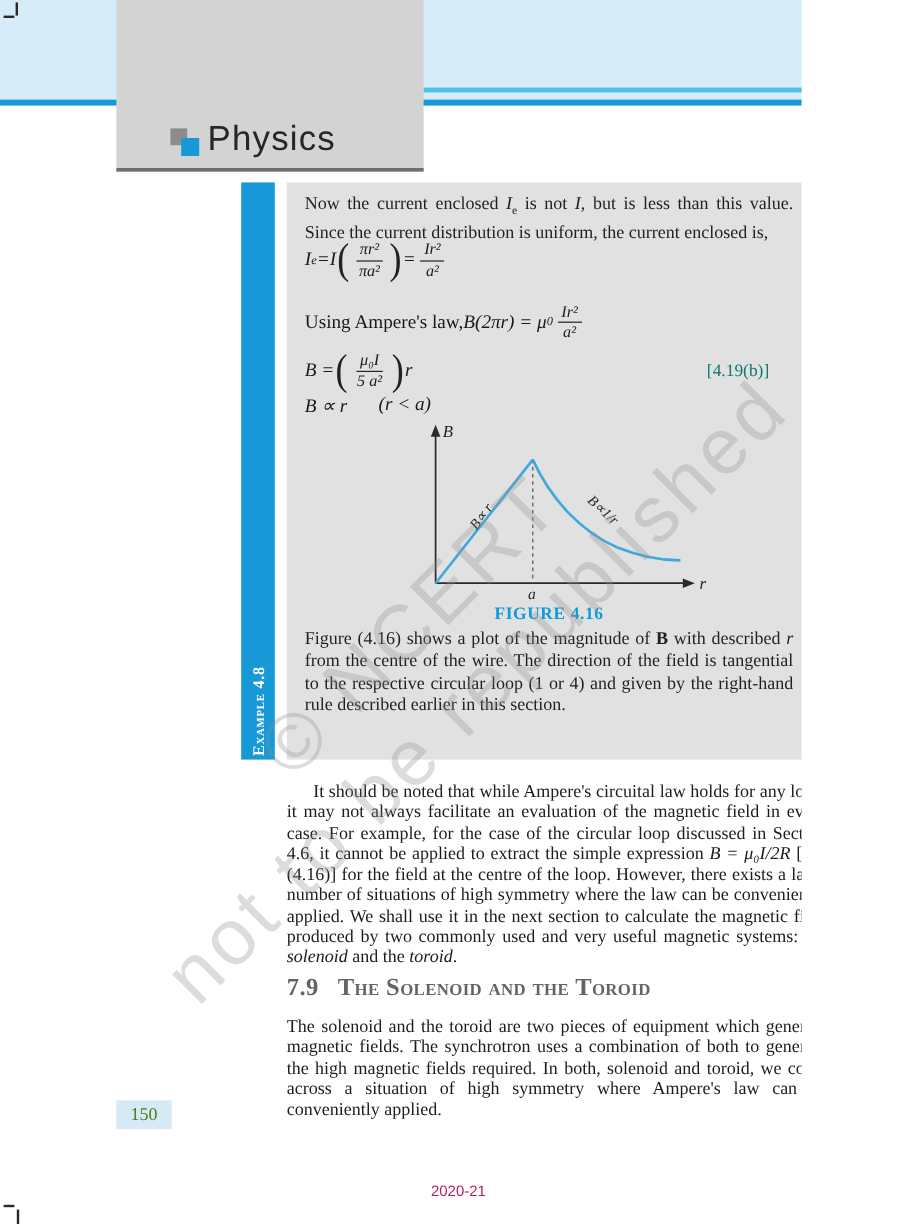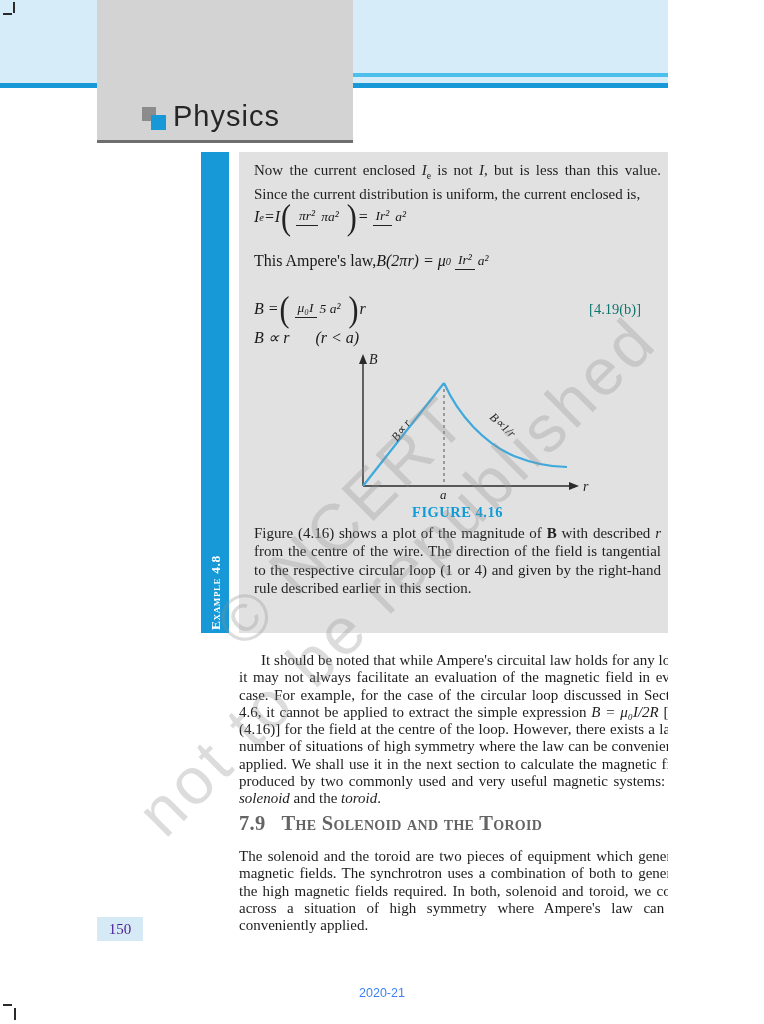--- a/index.html
+++ b/index.html
@@ -27,21 +27,21 @@
   .ex-bar-label{position:absolute;left:7px;top:478px;transform-origin:0 0;transform:rotate(-90deg);
                 white-space:nowrap;color:#ffffff;font-weight:bold;font-variant:small-caps;
                 font-size:13.5px;letter-spacing:0.6px;font-family:"Liberation Serif",serif;}
   .ex-box{position:absolute;left:239px;top:152px;width:437px;height:481px;background:#e1e1e1;z-index:1;}
 
   .ex-par{position:absolute;left:15px;width:407px;font-size:15px;line-height:18.4px;
           text-align:justify;color:#1f1f1f;}
   .eq-row{position:absolute;left:15px;display:flex;align-items:center;font-style:italic;
           font-size:16px;color:#191919;}
   .eq-row .up{font-style:normal;}
-  .frac{display:inline-flex;flex-direction:row;align-items:center;margin:0 4px;
+  .frac{display:inline-flex;flex-direction:column;align-items:center;margin:0 4px;
         font-size:13.5px;line-height:1.2;}
   .frac .num{border-bottom:1.2px solid #222;padding:0 3px;}
   .frac .den{padding:0 3px;}
   .paren{font-style:normal;font-size:30px;font-weight:300;display:inline-block;
          transform:scaleY(1.2);margin:0 1px;color:#222;}
   .eq-tag{position:absolute;right:20px;font-style:normal;font-size:14.5px;color:#0f766e;}
   sub{font-size:0.65em;}
 
   .fig-caption{position:absolute;left:0;top:352px;width:100%;text-align:center;
                color:#0e9bd8;font-weight:bold;font-size:14.5px;letter-spacing:0.5px;}
@@ -49,23 +49,23 @@
   
   .body-par{position:absolute;left:239px;width:450px;font-size:15px;line-height:17.3px;
             text-align:justify;color:#1c1c1c;}
   .indent{text-indent:22px;}
   .section-heading{position:absolute;left:239px;top:812px;width:470px;font-weight:bold;
                    color:#646466;font-size:20.5px;letter-spacing:0.3px;}
   .section-heading .hnum{margin-right:16px;}
   .section-heading .htext{font-variant:small-caps;font-family:Liberation Serif, serif;}
 
   .page-num-box{position:absolute;left:97px;top:917px;width:46px;height:24px;background:#d6eaf6;
-                text-align:center;line-height:24px;font-size:15px;color:#4c1d95;}
+                text-align:center;line-height:24px;font-size:15px;color:#4d7c0f;}
   .footer-year{position:absolute;left:0;top:986px;width:764px;text-align:center;
-               font-family:"Liberation Sans",sans-serif;font-size:12.5px;color:#3b82f6;}
+               font-family:"Liberation Sans",sans-serif;font-size:12.5px;color:#be185d;}
 
   
   .watermark{position:absolute;left:20px;top:470px;width:700px;height:160px;
              transform:rotate(-45deg);text-align:center;z-index:40;pointer-events:none;
              font-family:"Liberation Sans",sans-serif;font-weight:400;font-size:66px;
              line-height:78px;letter-spacing:4px;color:#8f8f8f;opacity:0.30;white-space:nowrap;}
 
   i.var{font-style:italic;}
   b.vec{font-weight:bold;}
 </style>
@@ -110,21 +110,21 @@
         </span>
       <span class="paren">)</span>
       <span> = </span>
       <span class="frac">
           <span class="num">Ir²</span>
           <span class="den">a²</span>
         </span>
     </div>
 
     <div class="eq-row" style="top:100px;">
-      <span class="up">This Ampere's  law,  </span>
+      <span class="up">Using Ampere's  law,  </span>
       <span>B(2πr) = μ</span>
         <sub>0</sub>
       <span class="frac">
           <span class="num">Ir²</span>
           <span class="den">a²</span>
         </span>
     </div>
 
     <div class="eq-row" style="top:140px;width:407px;">
       <span>B = </span>

